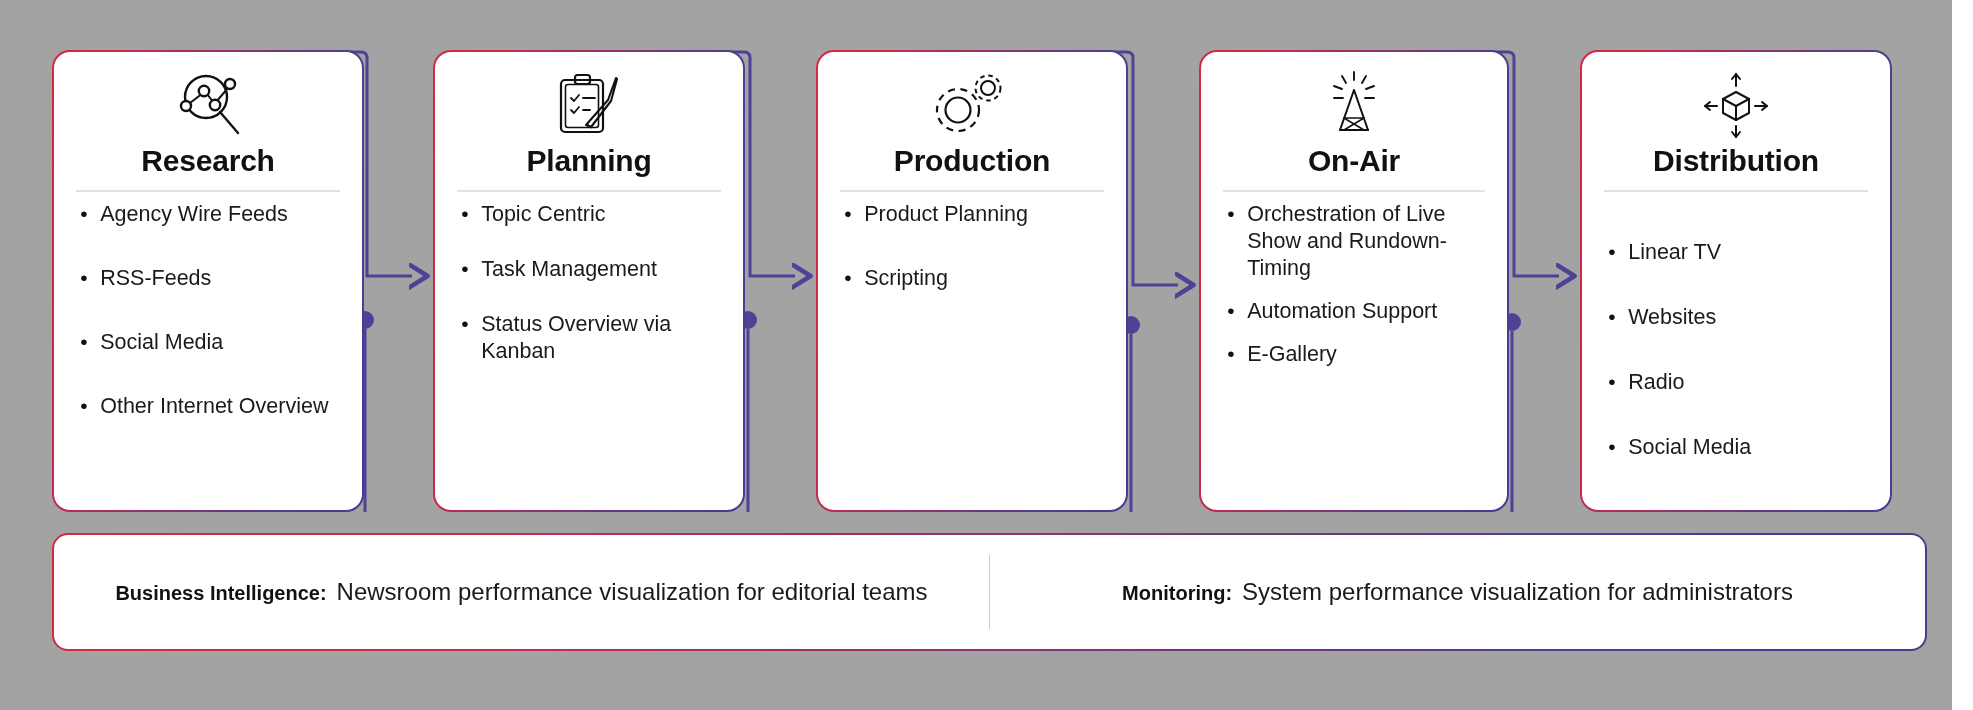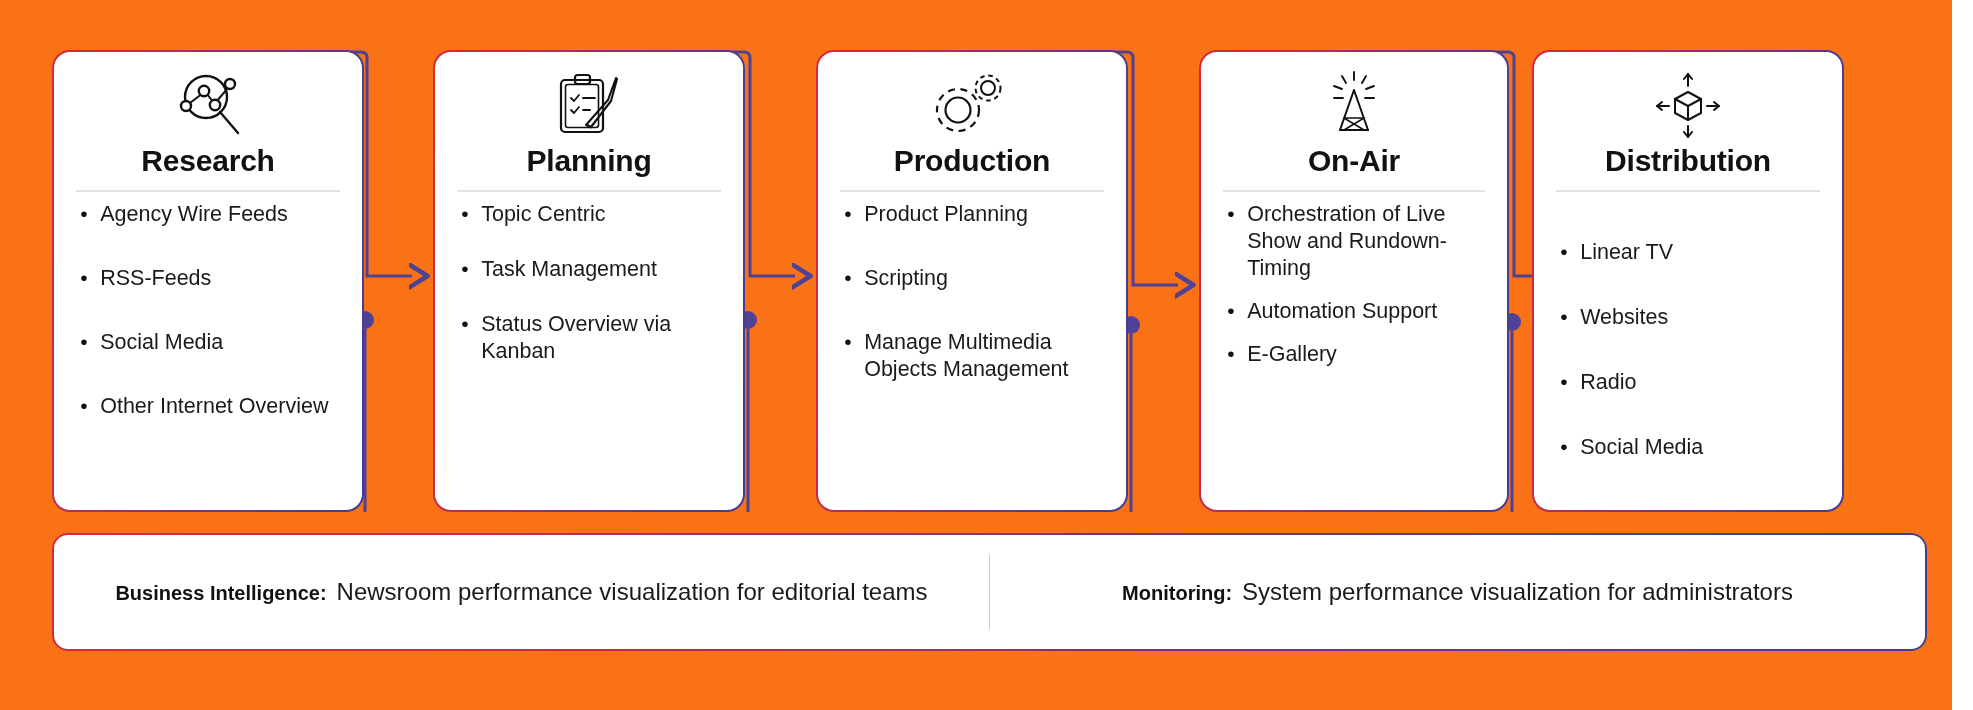--- a/index.html
+++ b/index.html
@@ -7,21 +7,21 @@
     width: 1973px;
     height: 710px;
     background: #ffffff;
     font-family: "Liberation Sans", sans-serif;
     overflow: hidden;
   }
   .canvas {
     position: relative;
     width: 1952px;
     height: 710px;
-    background: #f97316;
+    background: #a3a3a3;
   }
 
   
   .cards-row {
     position: absolute;
     left: 52px;
     top: 50px;
     width: 1875px;
     height: 462px;
   }
@@ -87,21 +87,21 @@
     top: -1px;
     font-size: 21px;
     color: #111111;
   }
 
   
   #card-research    { left: 0px;    width: 312px; }
   #card-planning    { left: 381px;  width: 312px; }
   #card-production  { left: 764px;  width: 312px; }
   #card-onair       { left: 1147px; width: 310px; }
-  #card-distribution{ left: 1480px; width: 312px; }
+  #card-distribution{ left: 1528px; width: 312px; }
 
   #card-research   .bullets li { margin-bottom: 37px; }
   #card-planning   .bullets li { margin-bottom: 28px; }
   #card-production .bullets li { margin-bottom: 37px; }
   #card-onair      .bullets li { margin-bottom: 16px; }
   #card-distribution .bullets li { margin-bottom: 37px; margin-top: 38px; }
 
   
   .connectors {
     position: absolute;
@@ -260,21 +260,20 @@
               <circle cx="0" cy="0" r="7" stroke-width="2"></circle>
               <circle cx="0" cy="0" r="12.5" stroke-width="2" stroke-dasharray="4.6 3.8"></circle>
             </g>
           </svg>
         </div>
         <div class="card-title">Production</div>
         <div class="card-rule"></div>
         <ul class="bullets">
           <li>Product Planning</li>
           <li>Scripting</li>
-          <li>Manage Multimedia Objects Management</li>
         </ul>
       </div>
     </div>
 
     <div class="card" id="card-onair">
       <div class="card-inner">
         <div class="card-icon">
           <svg width="72" height="70" viewBox="0 0 72 70" fill="none" stroke="#111" stroke-width="1.9" stroke-linecap="round">
             <line x1="36" y1="2" x2="36" y2="10"></line>
             <line x1="24" y1="6" x2="28" y2="13"></line>

